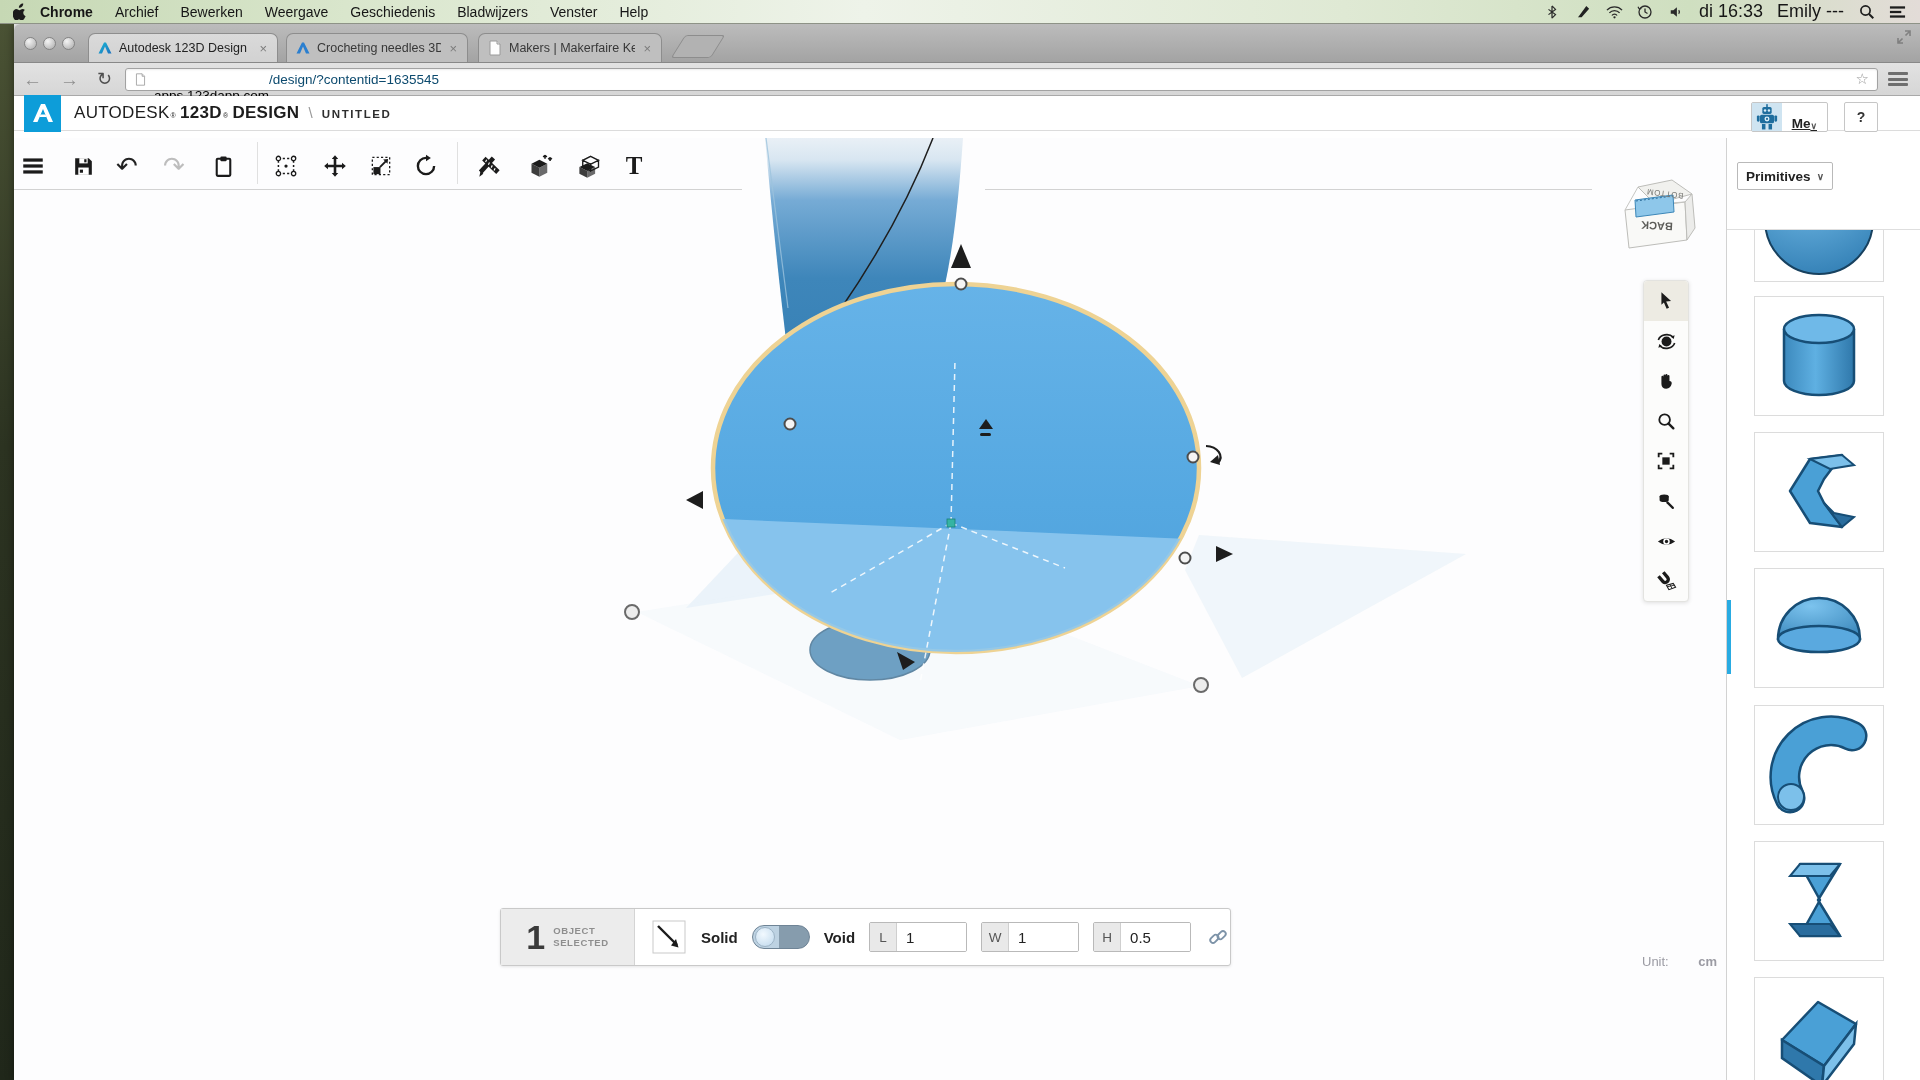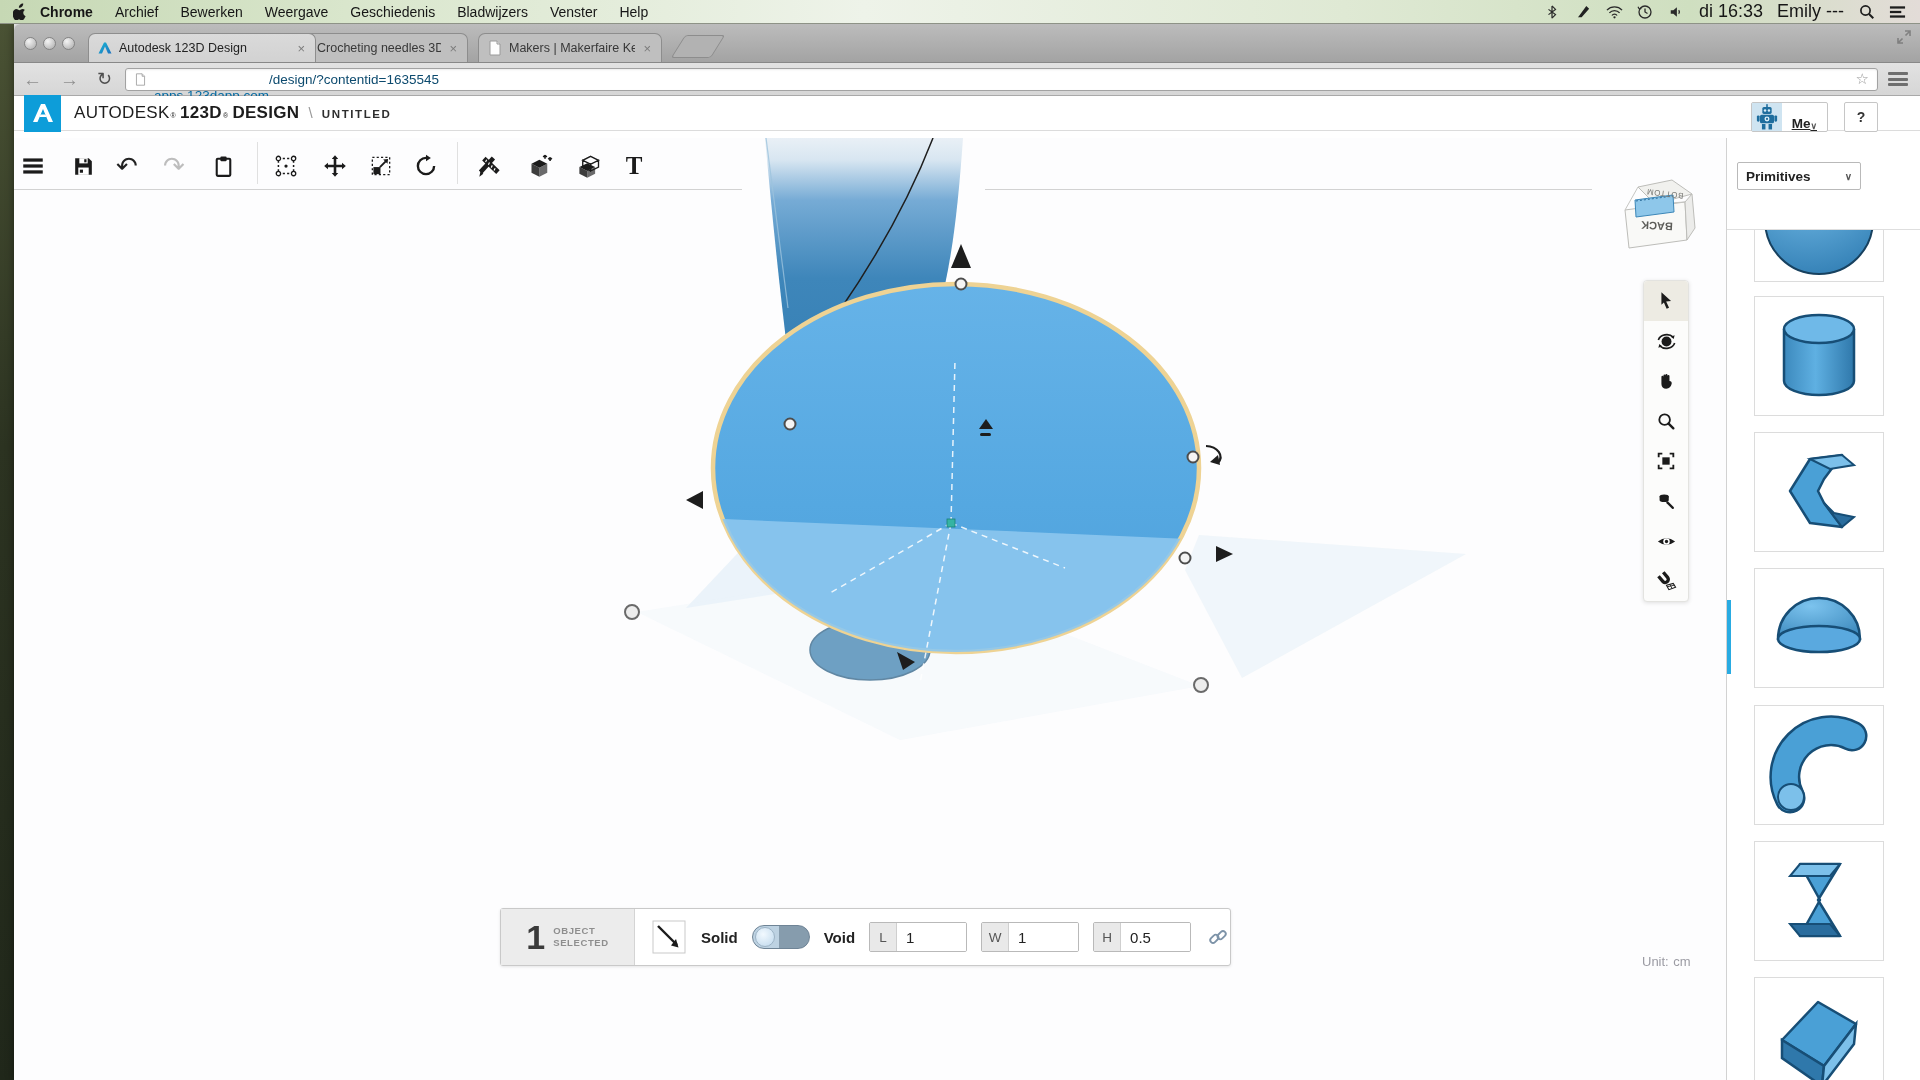--- a/index.html
+++ b/index.html
@@ -38,21 +38,21 @@
 
   
   .navbar { position:absolute; left:0; top:39px; right:0; height:33px;
     background:linear-gradient(180deg,#e2e2e2,#d6d6d6); border-bottom:1px solid #a9a9a9;
     display:flex; align-items:center; }
   .navbtn { font-size:19px; line-height:1; padding:0 9px; color:#8f8f8f; }
   .navbtn.reload { color:#4e4e4e; font-size:18px; }
   .urlfield { position:relative; height:23px; flex:1; margin:0 10px 0 4px;
     background:#fff; border:1px solid #a2a2a2; border-radius:3px; display:flex; align-items:center;
     font-size:13.5px; padding:0 8px; box-shadow:inset 0 1px 2px rgba(0,0,0,.08); }
-  .urlfield .domain { color:#0369a1;margin-top:32px; }
+  .urlfield .domain { color:#000000;margin-top:32px; }
   .urlfield .path { color:#0c4a6e; }
   .urlfield .star { margin-left:auto; color:#9a9a9a; font-size:15px; }
   .chromemenu { width:20px; height:14px; margin-right:12px; display:flex; flex-direction:column; justify-content:space-between; }
   .chromemenu i { display:block; height:3px; background:#6e6e6e; border-radius:1px; }
 
   
   .appheader { position:absolute; left:0; top:72px; right:0; height:35px; background:#fff;
     border-bottom:1px solid #dcdcdc; display:flex; align-items:center; }
   .adsk-logo { width:37px; height:37px; margin-left:10px; background:#0d9dd9; display:flex; align-items:center; justify-content:center; }
   .brand { margin-left:13px; font-size:17px; color:#1d1d1d; letter-spacing:.3px; display:flex; align-items:baseline; white-space:nowrap;}
@@ -99,25 +99,25 @@
   .bp-label { font-size:15px; font-weight:bold; color:#222; }
   .toggle { width:58px; height:24px; border-radius:12px; border:1px solid #6f8496;
     background:linear-gradient(90deg,#bdd2e2 0 46%, #869cad 46%); position:relative; }
   .toggle .knob { position:absolute; left:2px; top:1px; width:20px; height:20px; border-radius:50%;
     background:radial-gradient(circle at 40% 35%, #f2f9ff, #bed8ec); border:1px solid #9db4c6; }
   .dimfield { width:98px; height:30px; border:1px solid #b9b9b9; border-radius:2px; background:#fff; display:flex; overflow:hidden; }
   .dimfield .lab { width:27px; background:#e9e9e9; border-right:1px solid #cfcfcf; display:flex; align-items:center; justify-content:center;
     font-size:13.5px; color:#555; }
   .dimfield input { border:none; outline:none; width:69px; padding:0 0 0 9px; font-size:15px; color:#222; font-family:"Liberation Sans",sans-serif; }
   .unit { position:absolute; left:1628px; top:930px; font-size:13px; color:#9b9ba3; z-index:8; }
-  .unit .val { margin-left:1px; }
+  .unit .val { margin-left:26px;font-weight:bold; }
 
   
   .sidebar { position:absolute; left:1712px; top:114px; width:208px; bottom:0; background:#fff; border-left:1px solid #d2d2d2; z-index:9; }
-  .prim-select { position:absolute; left:10px; top:24px; width:124px; height:28px; border:1px solid #b9b9b9; border-radius:2px;
+  .prim-select { position:absolute; left:10px; top:24px; width:96px; height:28px; border:1px solid #b9b9b9; border-radius:2px;
     background:#fff; display:flex; align-items:center; font-size:13.5px; font-weight:bold; color:#222; padding:0 8px; }
   .prim-select .chev { margin-left:auto; font-size:10px; color:#555; }
   .side-sep { position:absolute; left:0; top:91px; width:208px; height:1px; background:#dedede; }
   .thumb { position:absolute; left:27px; width:130px; height:120px; border:1px solid #dcdcdc; background:#fff;
     display:flex; align-items:center; justify-content:center; }
   .thumb-partial { position:absolute; left:27px; top:92px; width:130px; height:52px; border:1px solid #dcdcdc; border-top:none; overflow:hidden; }
   .scrollhint { position:absolute; left:0px; top:462px; width:4px; height:74px; background:#29abe2; }
 
   .fsicon { position:absolute; right:8px; top:5px; width:16px; height:16px; opacity:.7; }
 </style>
@@ -188,21 +188,21 @@
 
 <div class="desktop-strip"></div>
 
 <div class="window">
 
   <div class="tabstrip">
     <div class="traffic" style="left:10px"></div>
     <div class="traffic" style="left:29px"></div>
     <div class="traffic" style="left:48px"></div>
 
-    <div class="tab active" style="left:74px; width:228px;">
+    <div class="tab active" style="left:74px; width:190px;">
       <svg class="favicon" viewBox="0 0 16 16">
           <defs>
             <linearGradient id="fav1" x1="0" y1="0" x2="1" y2="1">
               <stop offset="0" stop-color="#19b8d4"></stop>
               <stop offset="1" stop-color="#1f72c0"></stop>
             </linearGradient>
           </defs>
           <path d="M1.5,13.5 L7,2.5 H9 L14.5,13.5 H11 L8,6.5 L5,13.5 Z" fill="url(#fav1)"></path>
         </svg>
       <span class="title">Autodesk 123D Design</span>

